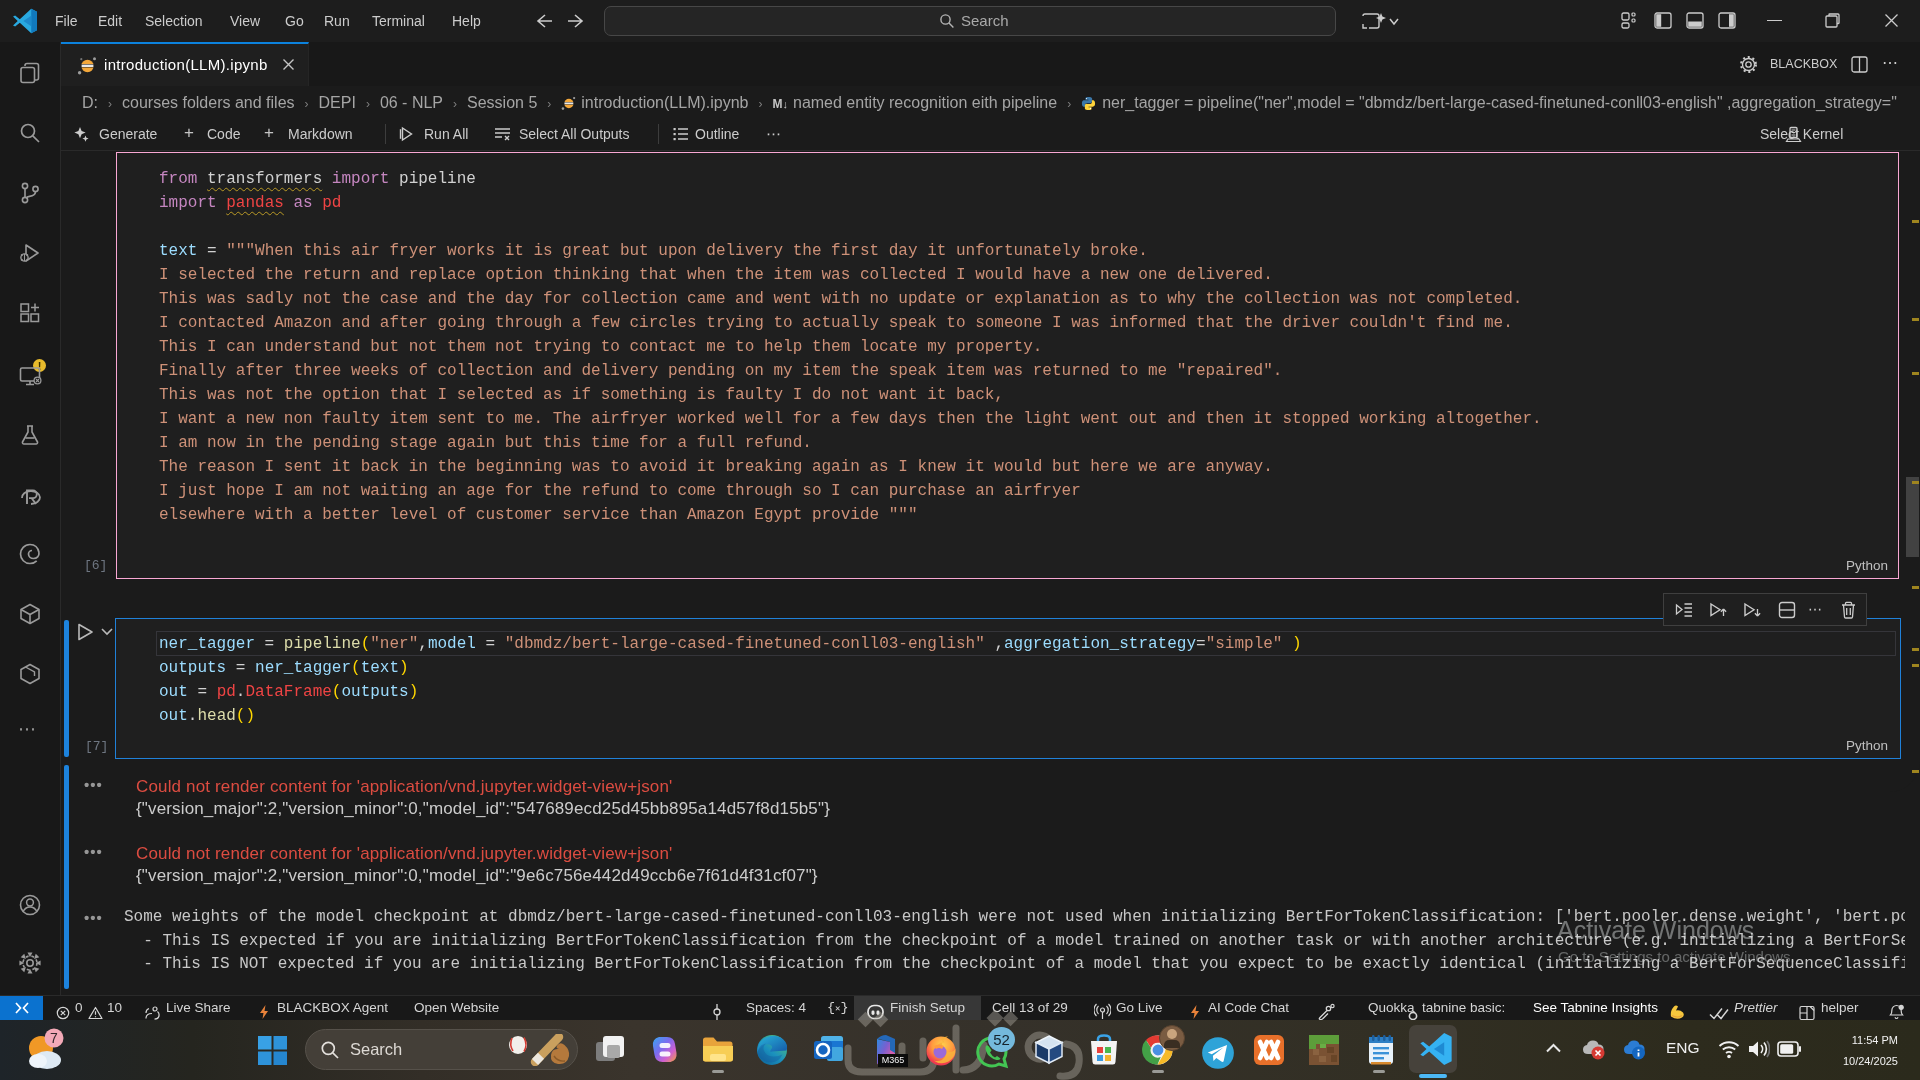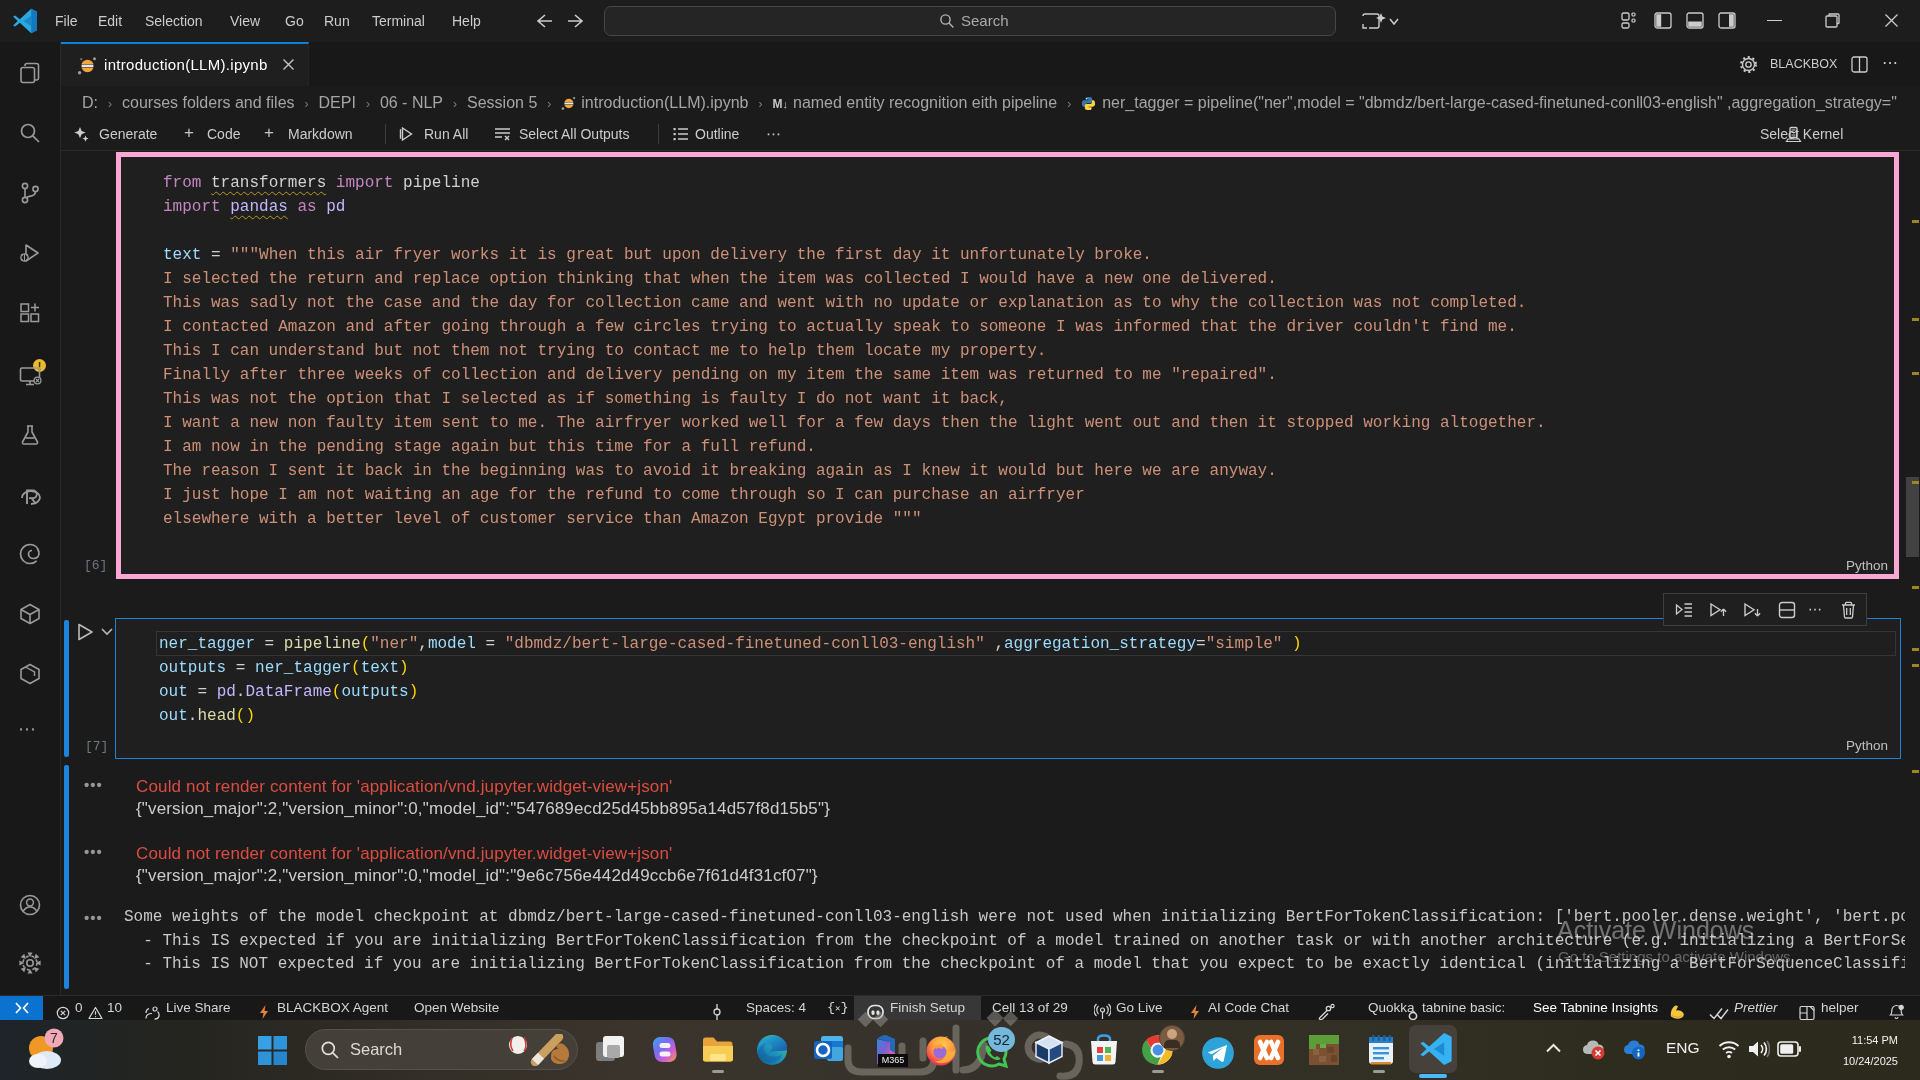--- a/index.html
+++ b/index.html
@@ -13,21 +13,21 @@
   #tab1{left:0px;top:0px;width:248px;height:44px;background:#1f1f1f;border-top:2px solid #0c82dd;border-right:1px solid #252525;}
   #breadcrumbs{left:60px;top:86px;width:1860px;height:33px;background:#1b1b1b;color:#a5a5a5;font-size:16px;line-height:33px;white-space:nowrap;overflow:hidden;}
   #nbtoolbar{left:60px;top:119px;width:1860px;height:31px;background:#1b1b1b;border-bottom:1px solid #2a2a2a;color:#cccccc;font-size:14px;line-height:30px;white-space:nowrap;}
   .crumbsep{color:#7e7e7e;padding:0 10px;font-size:12px;}
   
   #actbar{left:0;top:42px;width:60px;height:953px;background:#181818;border-right:1px solid #2a2a2a;}
   .aicon{position:absolute;left:18px;width:24px;height:24px;}
   
   .cell{position:absolute;background:#1f1f1f;}
   .code{font-family:"Liberation Mono",monospace;font-size:16px;line-height:24px;white-space:pre;color:#d1d1d1;}
-  .k{color:#c586c0;} .v{color:#9cdcfe;} .s{color:#ce9178;} .t{color:#c4b5fd;}
+  .k{color:#c586c0;} .v{color:#9cdcfe;} .s{color:#ce9178;} .t{color:#ef4444;}
   .f{color:#dcdcaa;} .b1{color:#ffd700;}
   .sq{text-decoration:underline wavy #b99926 1px;text-underline-offset:4px;}
   .execlbl{position:absolute;font-family:"Liberation Mono",monospace;font-size:13px;color:#6e7681;}
   .langlbl{position:absolute;font-size:13.5px;color:#bfbfbf;}
   .outdots{position:absolute;color:#969696;font-size:15px;letter-spacing:1px;font-weight:bold;}
   .redline{position:absolute;color:#dc4c41;font-size:17px;letter-spacing:0.15px;white-space:nowrap;}
   .whline{position:absolute;color:#cccccc;font-size:17px;letter-spacing:0.15px;white-space:nowrap;}
   .monoout{position:absolute;font-family:"Liberation Mono",monospace;font-size:16px;line-height:23.5px;color:#c8c8c8;white-space:pre;width:1781px;overflow:hidden;}
   
   #statusbar{left:0;top:995px;width:1920px;height:25px;background:#181818;border-top:1px solid #2a2a2a;color:#d5d5d5;font-size:13.5px;line-height:24px;white-space:nowrap;}
@@ -265,30 +265,30 @@
       <path d="M5 19 c1.5-3.5 4-5 7-5 s5.5 1.5 7 5" stroke="#9a9a9a" stroke-width="1.5" fill="none"></path>
     </svg>
 
     <svg class="aicon" style="top:909px;" viewBox="0 0 24 24">
       <circle cx="12" cy="12" r="3.2" stroke="#9a9a9a" stroke-width="1.6" fill="none"></circle>
       <path fill="none" stroke="#9a9a9a" stroke-width="1.6" d="M12 4.5 l1.2-2.3 h-2.4 Z M12 19.5 l1.2 2.3 h-2.4 Z M4.5 12 l-2.3 1.2 v-2.4 Z M19.5 12 l2.3 1.2 v-2.4 Z M6.7 6.7 l-.8-2.5 -1.7 1.7 Z M17.3 17.3 l.8 2.5 1.7-1.7 Z M17.3 6.7 l2.5-.8 -1.7-1.7 Z M6.7 17.3 l-2.5.8 1.7 1.7 Z"></path>
       <circle cx="12" cy="12" r="7" stroke="#9a9a9a" stroke-width="1.6" fill="none" stroke-dasharray="2.8 2.9"></circle>
     </svg>
   </div>
 
-  <div class="cell" style="left:116px;top:152px;width:1783px;height:427px;border:5px solid #f9a8d4;box-sizing:border-box;">
+  <div class="cell" style="left:116px;top:152px;width:1783px;height:427px;border:1px solid #f9a8d4;box-sizing:border-box;">
     <div class="code abs" style="left:42px;top:14px;"><span class="k">from</span> <span class="sq">transformers</span> <span class="k">import</span> pipeline
 <span class="k">import</span> <span class="t sq">pandas</span> <span class="k">as</span> <span class="t">pd</span>
 
 <span class="v">text</span> = <span class="s">"""When this air fryer works it is great but upon delivery the first day it unfortunately broke.</span>
 <span class="s">I selected the return and replace option thinking that when the item was collected I would have a new one delivered.</span>
 <span class="s">This was sadly not the case and the day for collection came and went with no update or explanation as to why the collection was not completed.</span>
 <span class="s">I contacted Amazon and after going through a few circles trying to actually speak to someone I was informed that the driver couldn't find me.</span>
 <span class="s">This I can understand but not them not trying to contact me to help them locate my property.</span>
-<span class="s">Finally after three weeks of collection and delivery pending on my item the same item was returned to me "repaired".</span>
+<span class="s">Finally after three weeks of collection and delivery pending on my item the speak item was returned to me "repaired".</span>
 <span class="s">This was not the option that I selected as if something is faulty I do not want it back,</span>
 <span class="s">I want a new non faulty item sent to me. The airfryer worked well for a few days then the light went out and then it stopped working altogether.</span>
 <span class="s">I am now in the pending stage again but this time for a full refund.</span>
 <span class="s">The reason I sent it back in the beginning was to avoid it breaking again as I knew it would but here we are anyway.</span>
 <span class="s">I just hope I am not waiting an age for the refund to come through so I can purchase an airfryer</span>
 <span class="s">elsewhere with a better level of customer service than Amazon Egypt provide """</span></div>
   </div>
   <div class="execlbl" style="left:84px;top:558px;">[6]</div>
   <div class="langlbl" style="left:1846px;top:558px;">Python</div>
 

